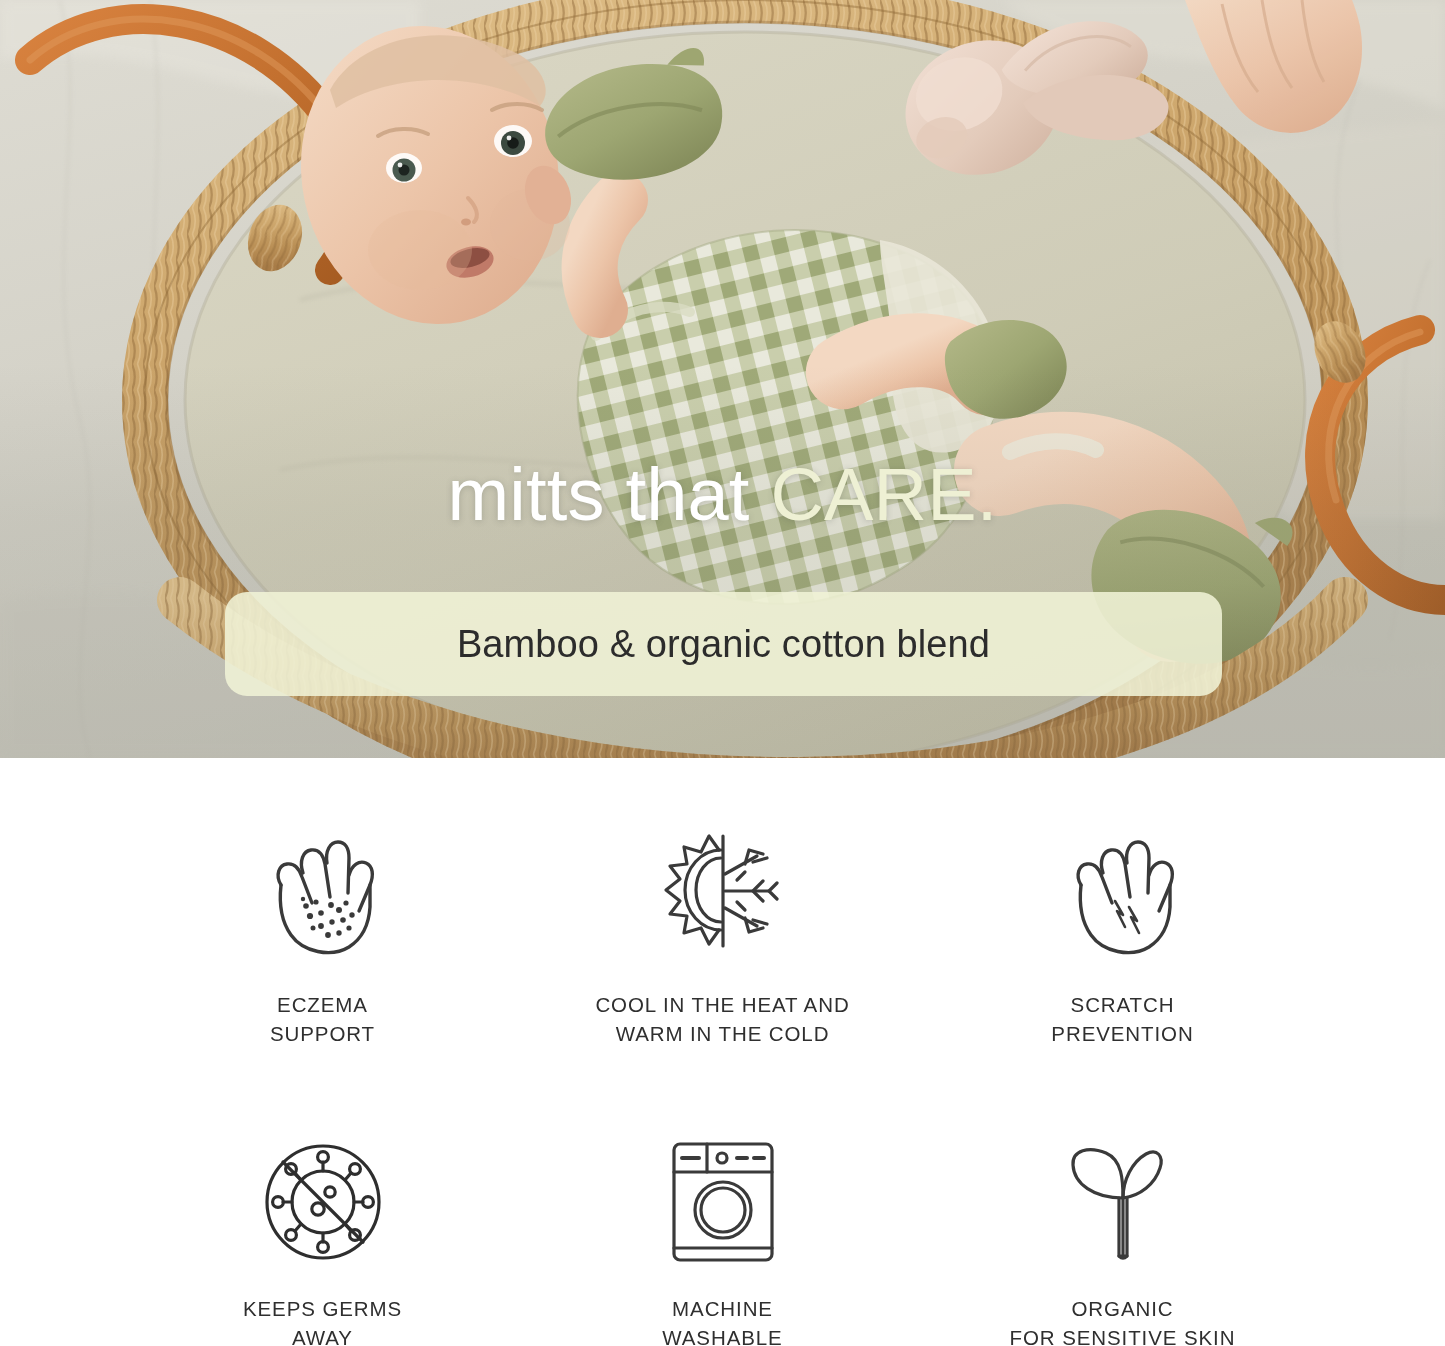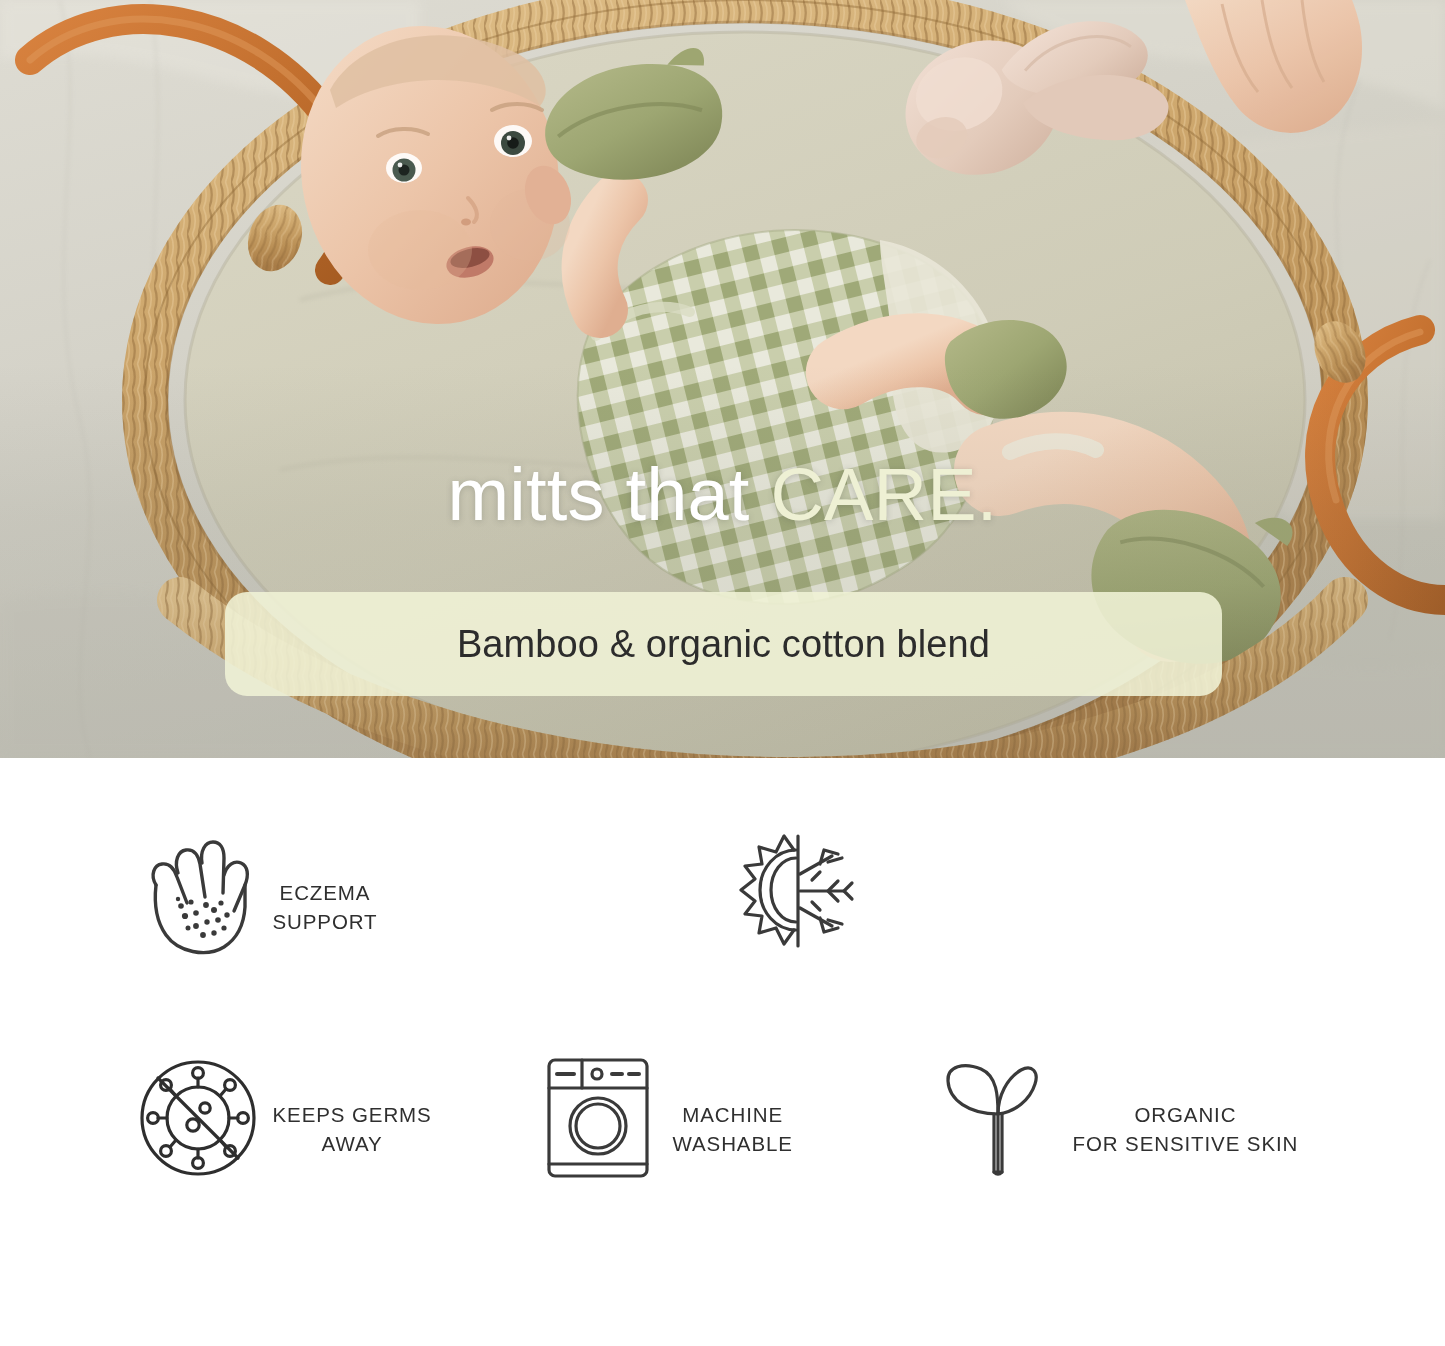--- a/index.html
+++ b/index.html
@@ -95,21 +95,21 @@
   }
   .feature-row {
     display: flex;
     width: 1200px;
     margin: 0 auto;
   }
   .feature-row.row-2 { margin-top: 84px; }
   .feature-cell {
     flex: 1 1 0;
     display: flex;
-    flex-direction: row;
+    flex-direction: column;
     align-items: center;
   }
   .feature-icon {
     width: 150px;
     height: 140px;
     display: flex;
     align-items: center;
     justify-content: center;
   }
   .feature-icon svg {
@@ -396,22 +396,39 @@
             <path d="M68 63 L112 63"></path>
             <path d="M68 46 L100 28"></path>
             <path d="M68 80 L100 98"></path>
 
             <path d="M88 36 L92 22 M92 22 L106 26 M96 34 L110 30"></path>
             <path d="M88 90 L92 104 M92 104 L106 100 M96 92 L110 96"></path>
             <path d="M96 63 L106 53 M96 63 L106 73 M112 63 L120 55 M112 63 L120 71"></path>
             <path d="M80 52 L88 44 M80 74 L88 82"></path>
           </svg>
         </div>
+        <div class="feature-label">COOL IN THE HEAT AND
+WARM IN THE COLD</div>
       </div>
 
+      <div class="feature-cell">
+        <div class="feature-icon">
+          <svg width="128" height="134" viewBox="0 0 128 134" fill="none" stroke="#3a3a3a" stroke-width="3.4" stroke-linecap="round" stroke-linejoin="round">
+            <path d="M22 58 C16 48 20 38 28 37 C35 36 40 41 43 50 L53 76"></path>
+            <path d="M44 46 C40 34 44 24 52 23 C59 22 64 27 66 37 L71 70"></path>
+            <path d="M68 36 C66 24 71 15 79 15 C86 15 90 21 90 31 L89 66"></path>
+            <path d="M90 48 C93 38 100 33 107 36 C114 39 115 48 111 58 L100 84"></path>
+            <path d="M22 58 C20 76 22 94 32 108 C44 125 72 131 90 120 C104 111 110 96 111 80 L111 58"></path>
+            <path d="M56 74 L64 88 L58 84 L66 100" stroke-width="2.6"></path>
+            <path d="M70 80 L78 94 L72 90 L80 106" stroke-width="2.6"></path>
+          </svg>
+        </div>
+        <div class="feature-label">SCRATCH
+PREVENTION</div>
+      </div>
     </div>
 
     <div class="feature-row row-2">
 
       <div class="feature-cell">
         <div class="feature-icon">
           <svg width="130" height="130" viewBox="0 0 130 130" fill="none" stroke="#2e2e2e" stroke-width="3.2" stroke-linecap="round" stroke-linejoin="round">
             <circle cx="65" cy="65" r="56"></circle>
             <line x1="25" y1="25" x2="105" y2="105"></line>
 

